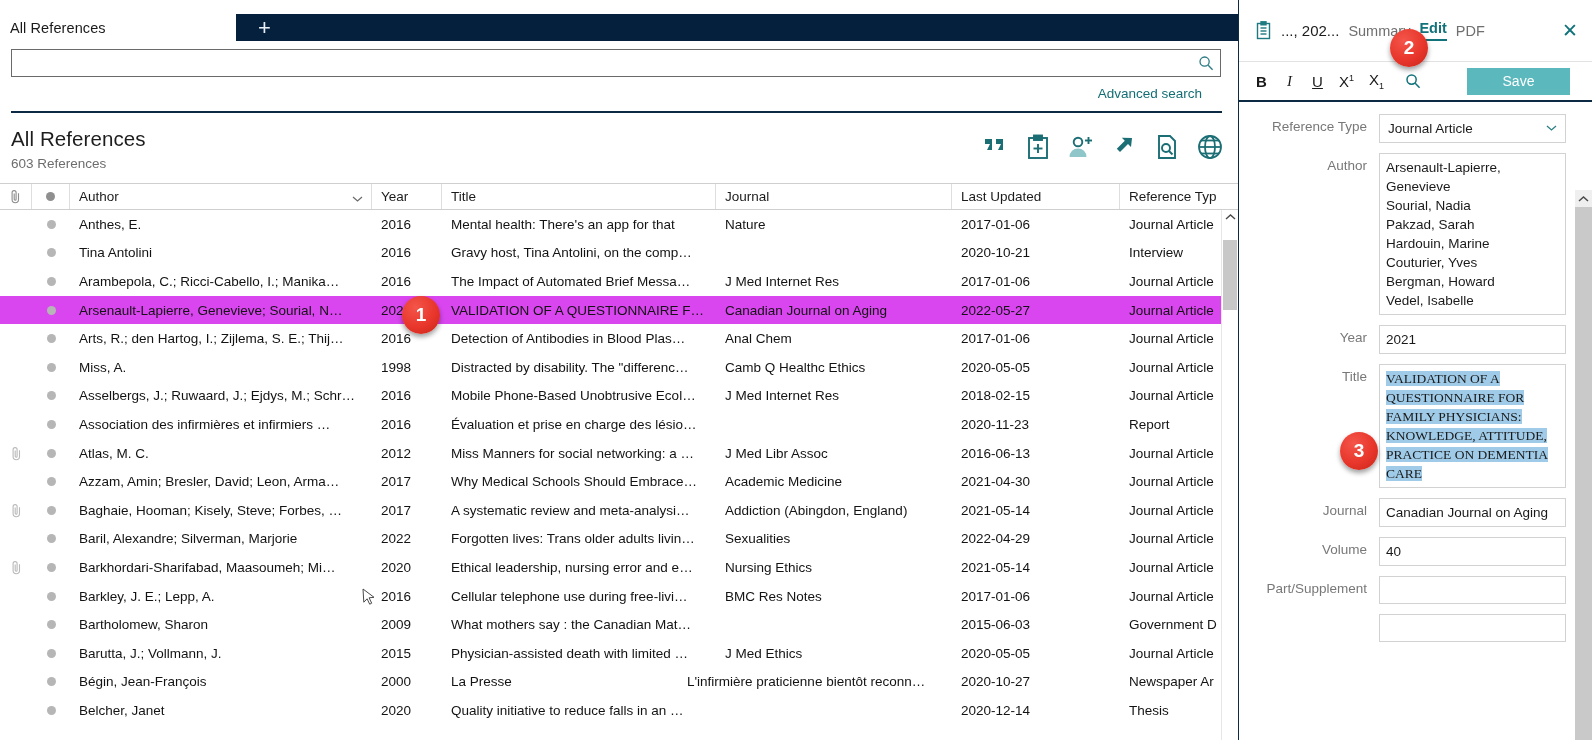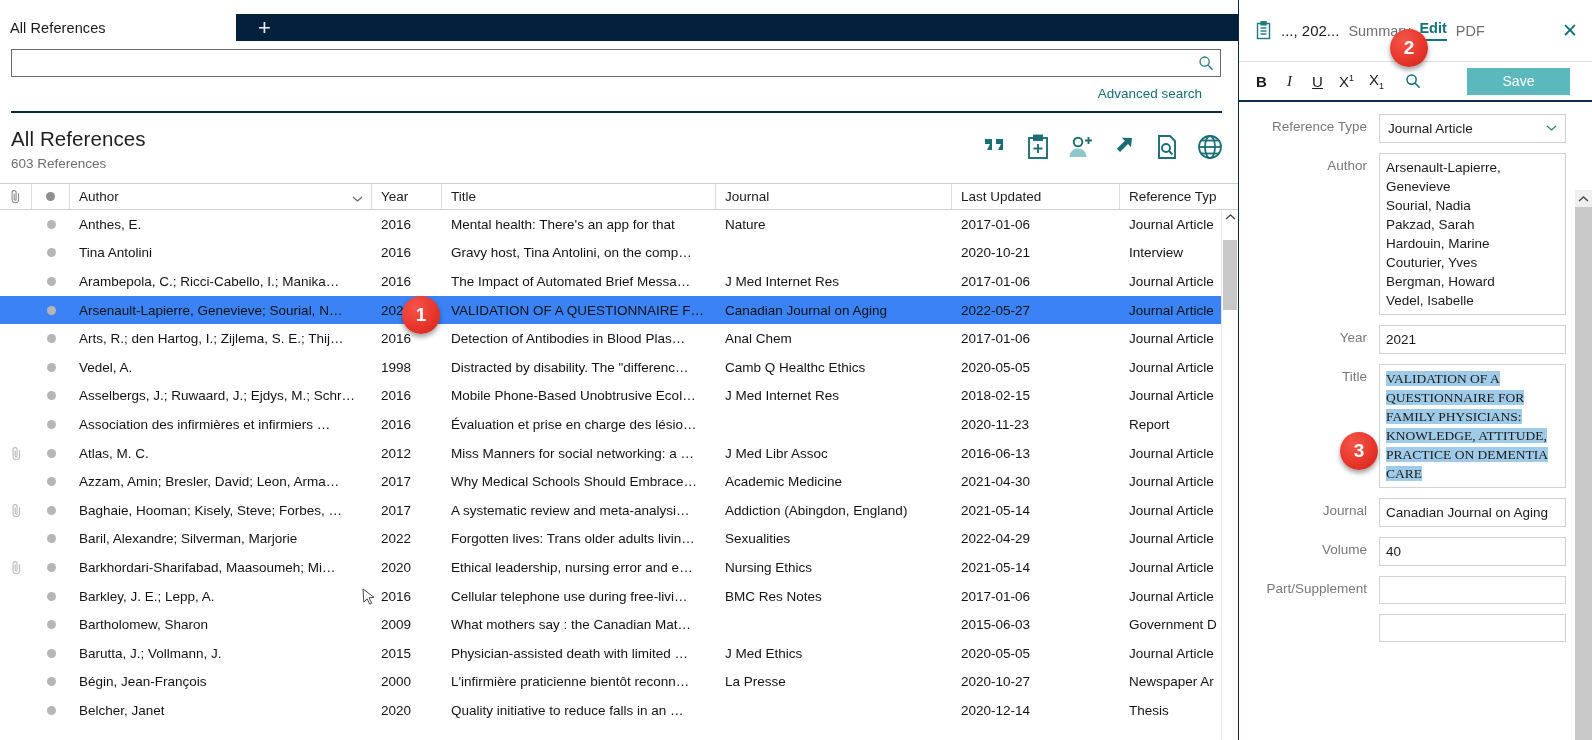--- a/index.html
+++ b/index.html
@@ -65,21 +65,21 @@
   .c-auth  { width: 302px; }
   .c-year  { width: 70px; }
   .c-title { width: 274px; }
   .c-jour  { width: 236px; }
   .c-upd   { width: 168px; }
   .c-type  { width: 118px; }
   .sortchev { position:absolute; right: 8px; top: 7px; color:#6a6a6a; }
 
   .rows { flex: 1 1 auto; overflow: hidden; position: relative; }
   .row { display:flex; align-items:center; height: 28.6px; font-size: 13.5px; color:#131313; }
-  .row.sel { background:#3b82f6; }
+  .row.sel { background:#d946ef; }
   .cell { height:100%; display:flex; align-items:center; padding-left: 9px;
           overflow:hidden; white-space:nowrap; }
   .cell.c-clip, .cell.c-dot { padding-left:0; justify-content:center; }
   .dot { width: 9px; height: 9px; border-radius:50%; background:#b6b6b6; display:block; }
   .clip { width: 13px; height: 15px; color:#b9b9b9; }
 
   
   .list-scroll {
     position:absolute; right:0; top:0; width: 17px; height: 100%;
     background:#ffffff; border-left:1px solid #e6e6e6;
@@ -309,21 +309,21 @@
           <div class="cell c-title">Detection of Antibodies in Blood Plas…</div>
           <div class="cell c-jour">Anal Chem</div>
           <div class="cell c-upd">2017-01-06</div>
           <div class="cell c-type">Journal Article</div>
         </div>
         <div class="row">
           <div class="cell c-clip"></div>
           <div class="cell c-dot">
             <span class="dot"></span>
           </div>
-          <div class="cell c-auth">Vedel, A.</div>
+          <div class="cell c-auth">Miss, A.</div>
           <div class="cell c-year">1998</div>
           <div class="cell c-title">Distracted by disability. The "differenc…</div>
           <div class="cell c-jour">Camb Q Healthc Ethics</div>
           <div class="cell c-upd">2020-05-05</div>
           <div class="cell c-type">Journal Article</div>
         </div>
         <div class="row">
           <div class="cell c-clip"></div>
           <div class="cell c-dot">
             <span class="dot"></span>
@@ -455,22 +455,22 @@
           <div class="cell c-upd">2020-05-05</div>
           <div class="cell c-type">Journal Article</div>
         </div>
         <div class="row">
           <div class="cell c-clip"></div>
           <div class="cell c-dot">
             <span class="dot"></span>
           </div>
           <div class="cell c-auth">Bégin, Jean-François</div>
           <div class="cell c-year">2000</div>
+          <div class="cell c-jour">La Presse</div>
           <div class="cell c-title">L'infirmière praticienne bientôt reconn…</div>
-          <div class="cell c-jour">La Presse</div>
           <div class="cell c-upd">2020-10-27</div>
           <div class="cell c-type">Newspaper Ar</div>
         </div>
         <div class="row">
           <div class="cell c-clip"></div>
           <div class="cell c-dot">
             <span class="dot"></span>
           </div>
           <div class="cell c-auth">Belcher, Janet</div>
           <div class="cell c-year">2020</div>

